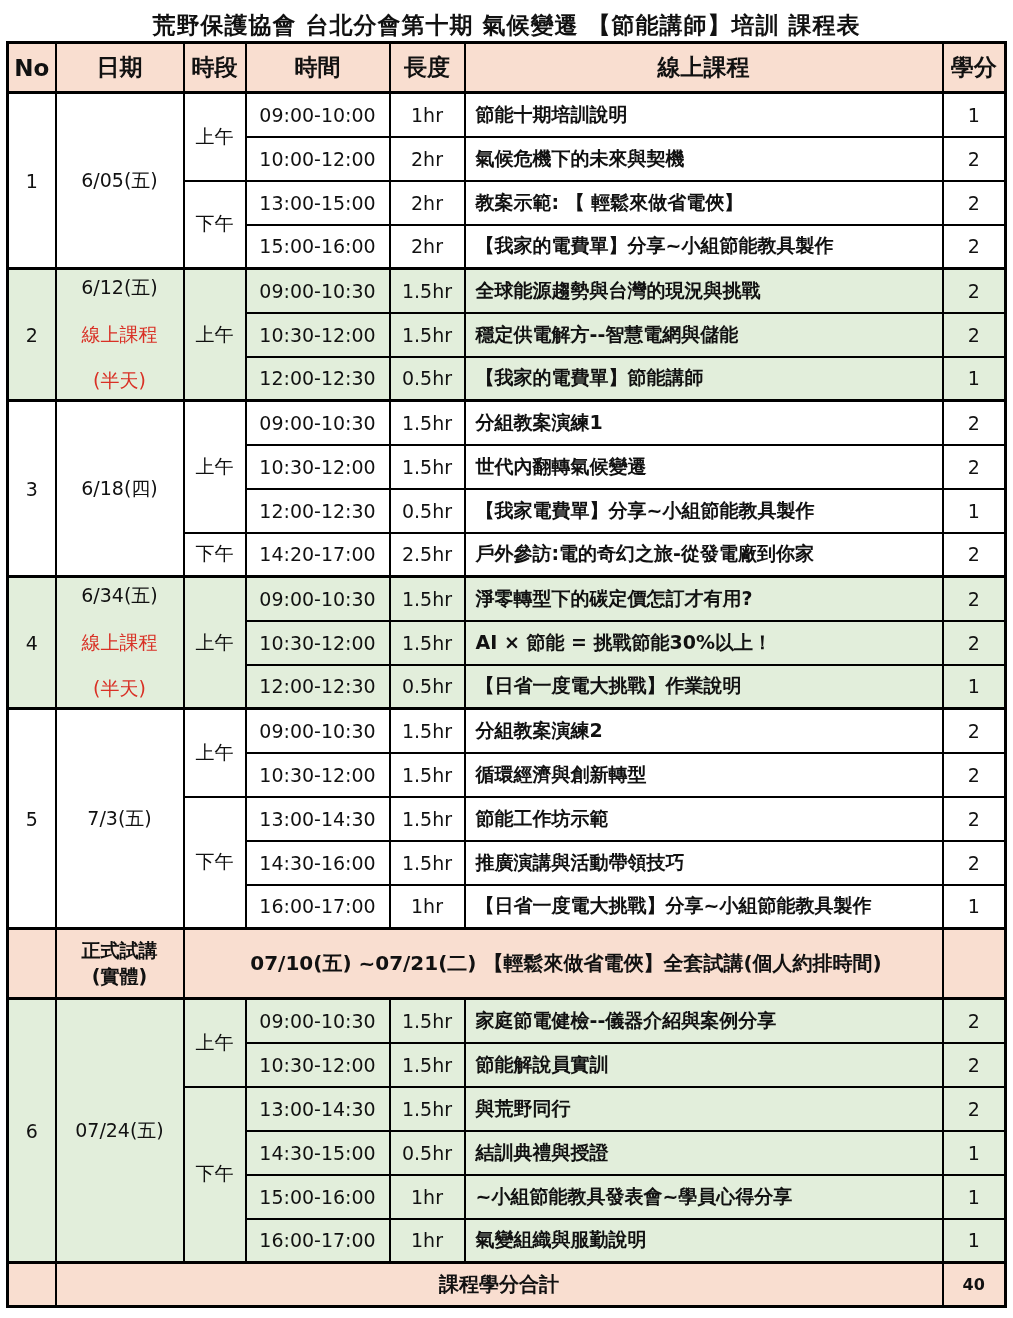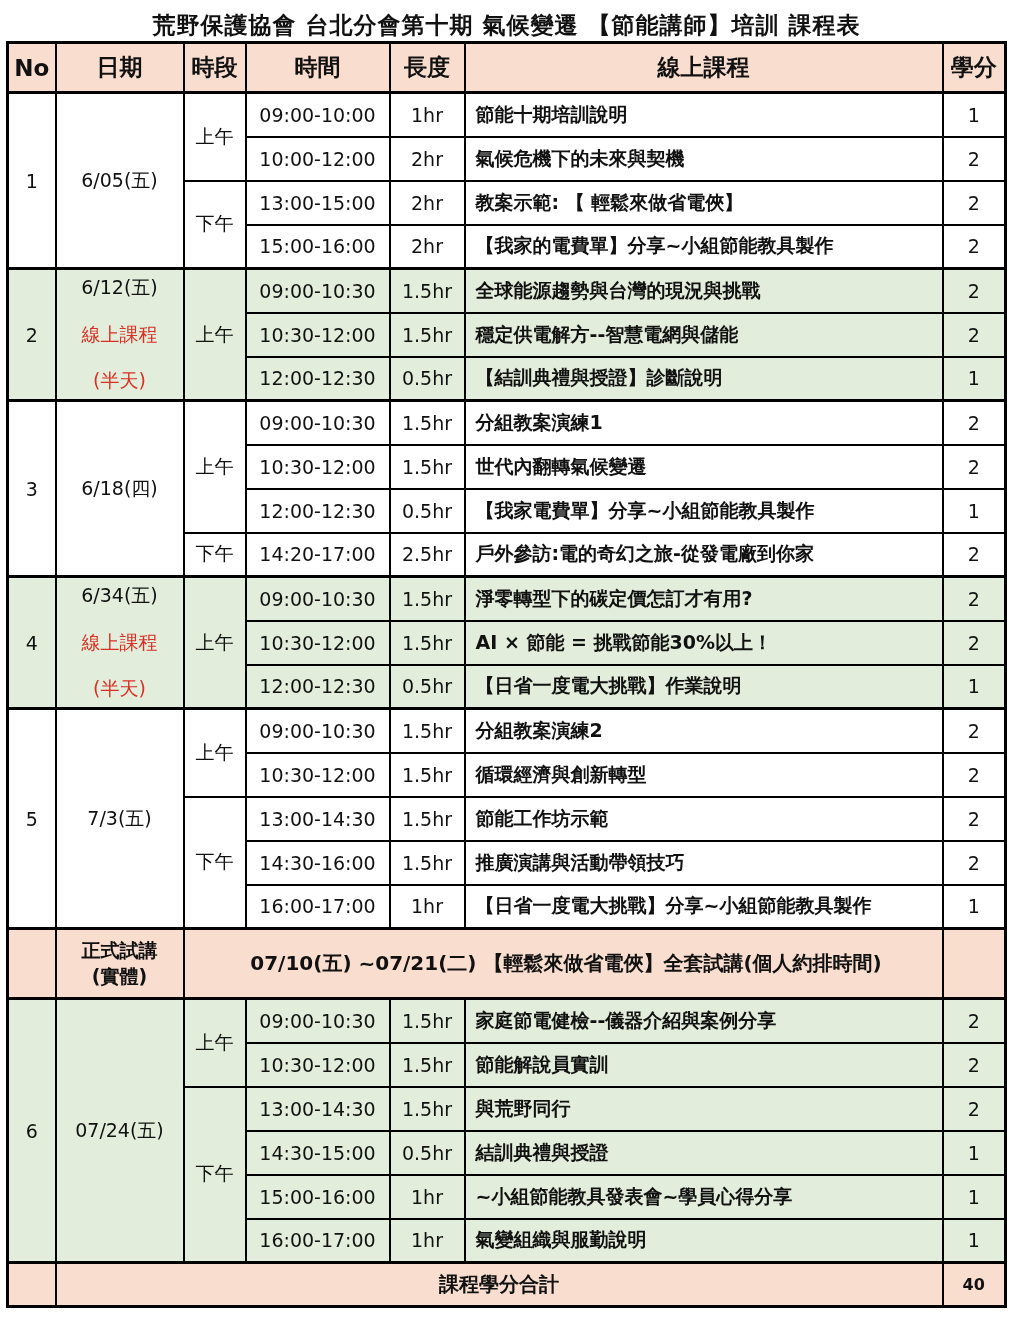--- a/index.html
+++ b/index.html
@@ -148,21 +148,21 @@
       </tr>
       <tr>
         <td class="c-time">10:30-12:00</td>
         <td class="c-length">1.5hr</td>
         <td class="c-topic">穩定供電解方--智慧電網與儲能</td>
         <td class="c-credit">2</td>
       </tr>
       <tr>
         <td class="c-time">12:00-12:30</td>
         <td class="c-length">0.5hr</td>
-        <td class="c-topic">【結訓典禮與授證】診斷說明</td>
+        <td class="c-topic">【我家的電費單】節能講師</td>
         <td class="c-credit">1</td>
       </tr>
     </tbody>
     <tbody>
       <tr>
         <td class="c-no" rowspan="4">3</td>
         <td class="c-date" rowspan="4">
           <div>6/18(四)</div>
         </td>
         <td class="c-period" rowspan="3">上午</td>

